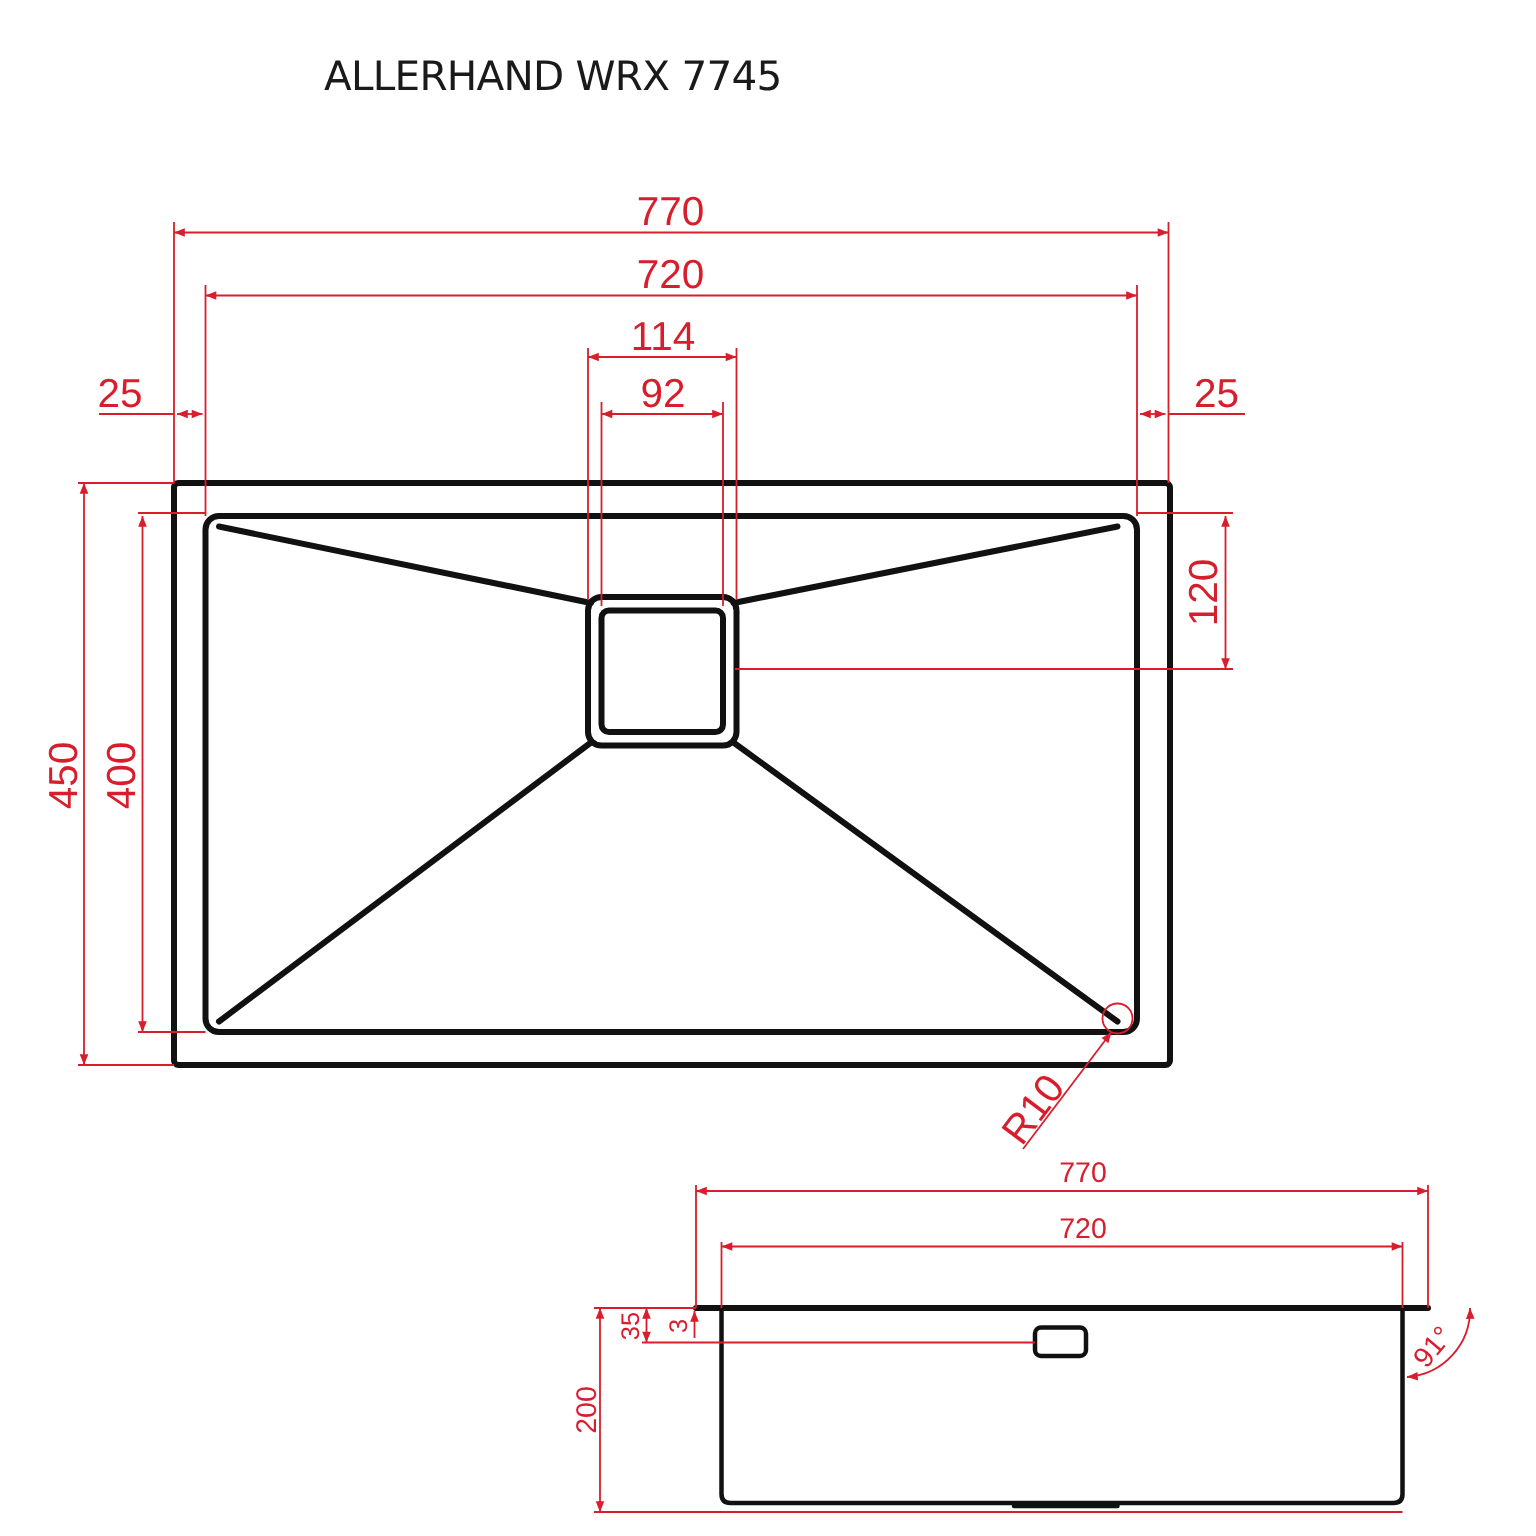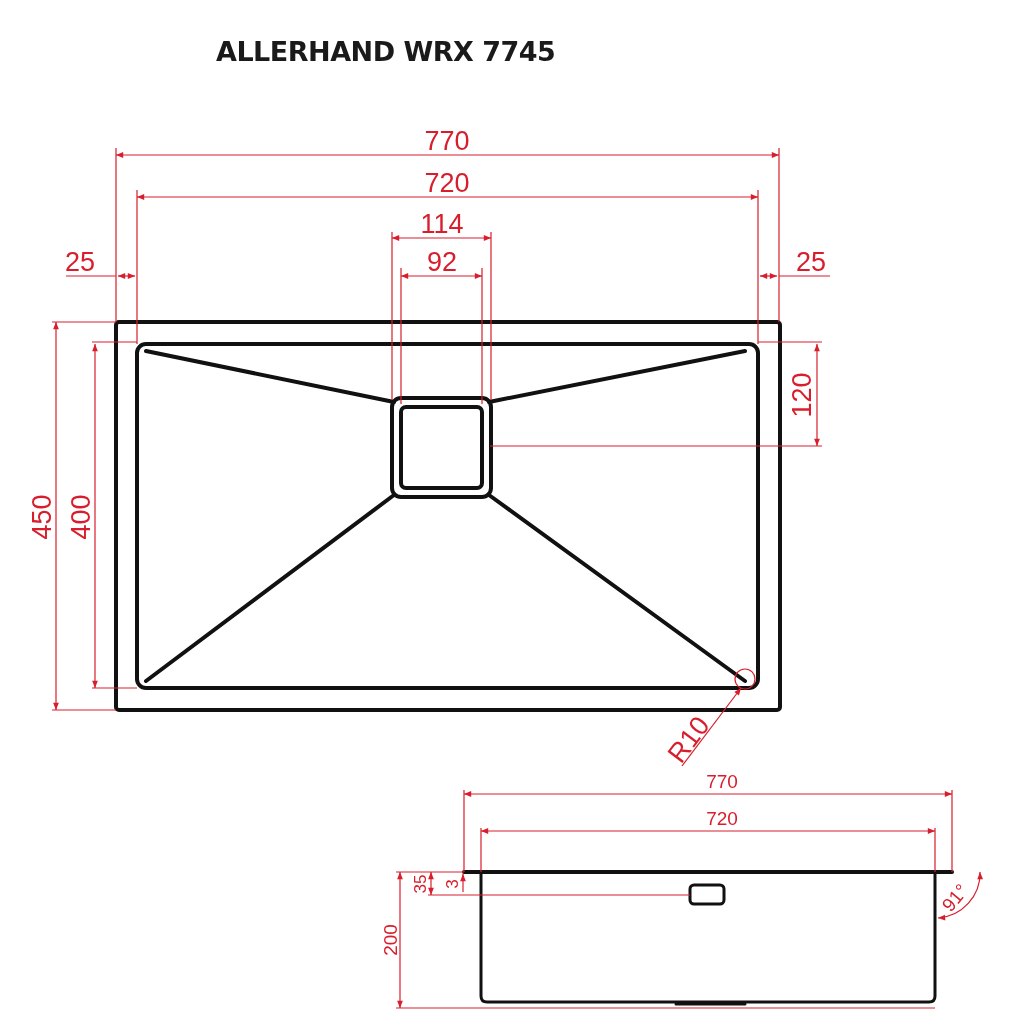--- a/index.html
+++ b/index.html
@@ -1,19 +1,19 @@
 <!DOCTYPE html>
 <html><head>
 <meta charset="utf-8">
 <style>
   html, body { margin: 0; padding: 0; background: #ffffff; }
   body { width: 1024px; height: 1024px; position: relative; overflow: hidden; }
   #title {
     position: absolute; left: 216px; top: 36px;
-    font-family: "DejaVu Sans", sans-serif; font-weight: bold;
+    font-family: "DejaVu Sans", sans-serif; font-weight: normal;
     font-size: 27px; color: #1a1a1a; letter-spacing: -0.5px;
   }
   svg { position: absolute; left: 0; top: 0; }
   .dim { fill: #d81e2c; font-family: "Liberation Sans", sans-serif; }
   .dl { stroke: #d81e2c; stroke-width: 1.2; fill: none; }
   .ol { stroke: #111111; fill: none; stroke-linecap: round; stroke-linejoin: round; }
 </style>
 </head>
 <body>
 

